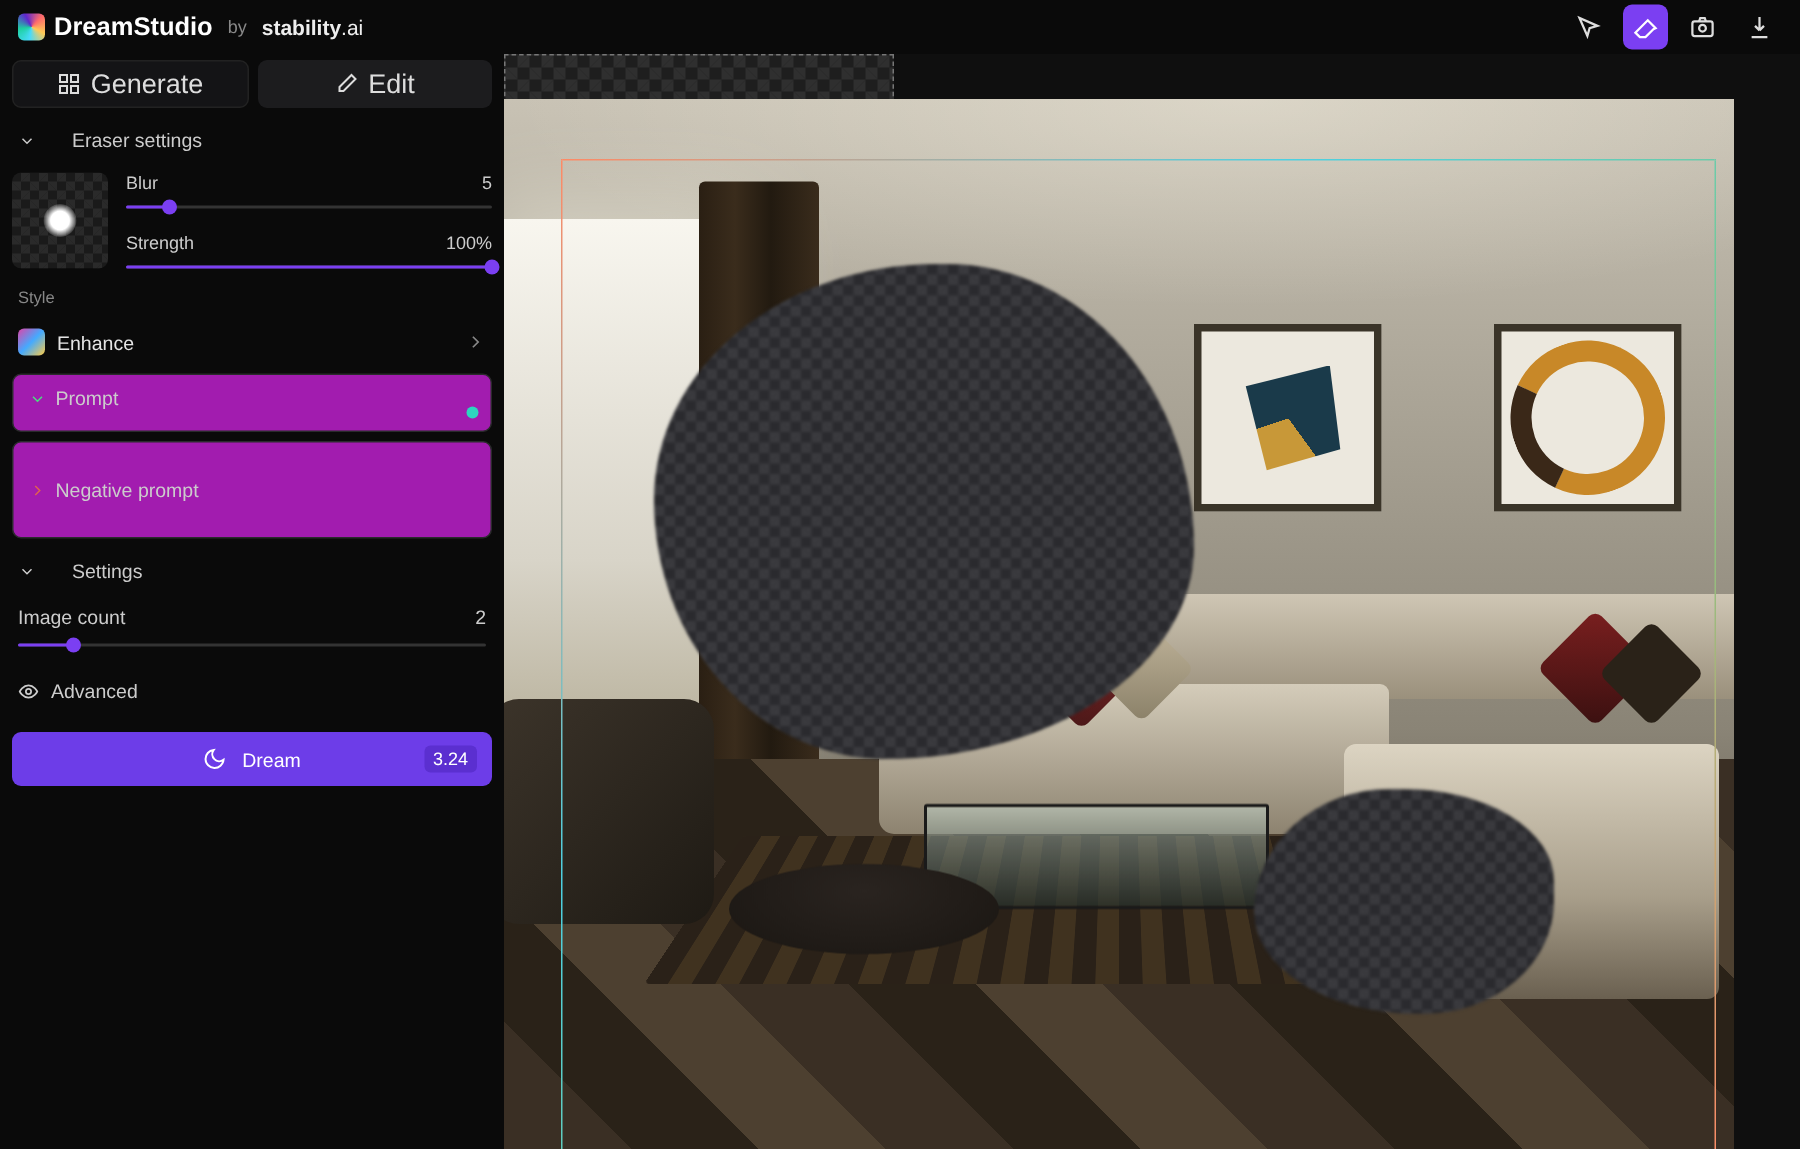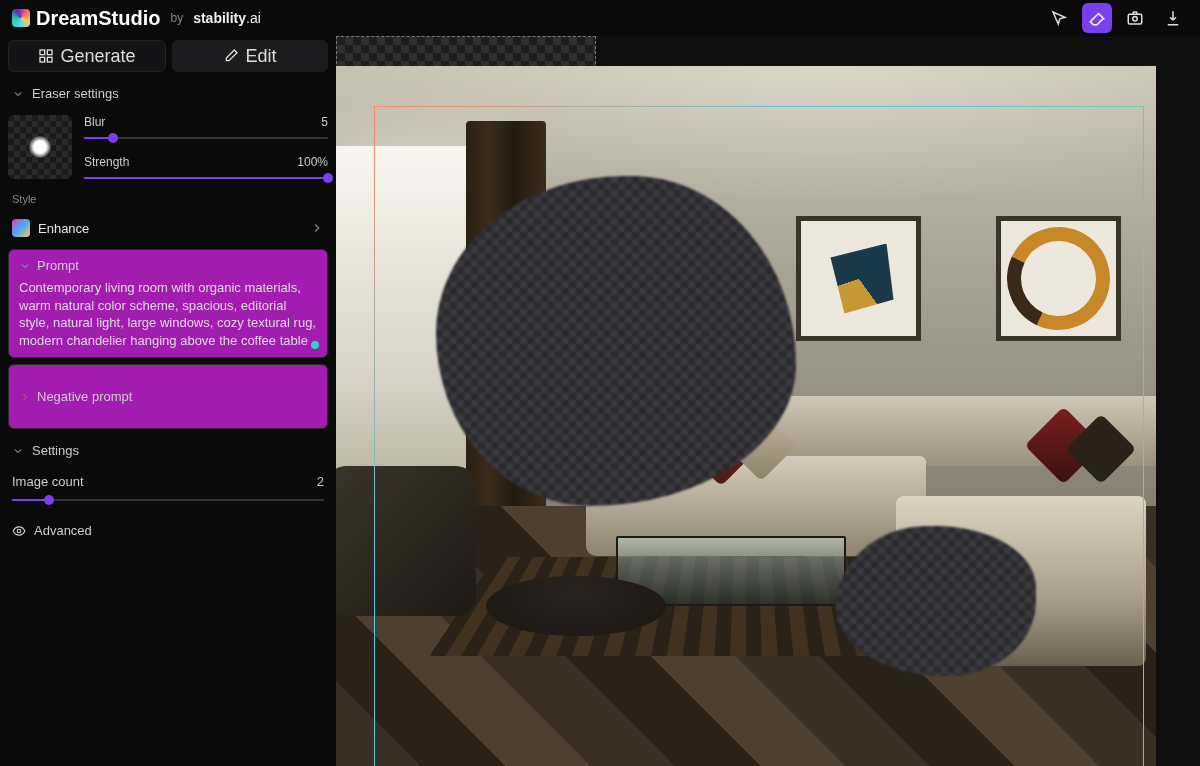--- a/index.html
+++ b/index.html
@@ -1,39 +1,39 @@
 <!DOCTYPE html>
 <html><head>
 <meta charset="utf-8">
 <style>
 * { margin: 0; padding: 0; box-sizing: border-box; }
 body { background: #0a0a0a; color: #e5e5e5; font-family: -apple-system, BlinkMacSystemFont, "Segoe UI", sans-serif; font-size: 13px; width: 1200px; height: 766px; overflow: hidden; }
 
 .header { height: 36px; display: flex; align-items: center; justify-content: space-between; padding: 0 12px; }
 .logo-block { display: flex; align-items: center; gap: 6px; }
 .logo-mark { width: 18px; height: 18px; border-radius: 4px; background: conic-gradient(from 45deg, #ff6b6b, #feca57, #48dbfb, #1dd1a1, #5f27cd, #ff6b6b); }
-.logo-text { font-weight: 600; font-size: 20px; color: #fff; }
+.logo-text { font-weight: 600; font-size: 17px; color: #fff; }
 .by-text { color: #888; font-size: 12px; margin-left: 4px; }
 .stability { color: #eee; font-size: 14px; margin-left: 4px; }
 .stability b { font-weight: 700; margin-top: 19px; }
 
 .top-tools { display: flex; align-items: center; gap: 8px; }
 .tool-btn { width: 30px; height: 30px; display: flex; align-items: center; justify-content: center; border-radius: 6px; cursor: pointer; color: #ddd; }
 .tool-btn.active { background: #7b3ff2; color: #fff; }
 .tool-btn svg { width: 18px; height: 18px; }
 
 .main { display: flex; height: 730px; }
 .sidebar { width: 336px; padding: 4px 8px 8px 8px; display: flex; flex-direction: column; gap: 6px; }
 
 .tab-row { display: flex; gap: 6px; }
 .tab { flex: 1; height: 32px; display: flex; align-items: center; justify-content: center; gap: 6px; border-radius: 6px; background: #1c1c1e; cursor: pointer; color: #ddd; font-size: 18px; }
 .tab.inactive { background: #141416; border: 1px solid #222; }
 .tab svg { width: 16px; height: 16px; }
 
-.section-head { display: flex; align-items: center; gap: 8px; padding: 8px 4px; color: #ccc; font-size: 13px; cursor: pointer; }
+.section-head { display: flex; align-items: center; gap: 24px; padding: 8px 4px; color: #ccc; font-size: 13px; cursor: pointer; }
 .section-head svg { width: 12px; height: 12px; }
 
 .eraser-row { display: flex; gap: 12px; align-items: flex-start; }
 .brush-preview { width: 64px; height: 64px; border-radius: 6px; background-image:
   linear-gradient(45deg, #2a2a2a 25%, transparent 25%),
   linear-gradient(-45deg, #2a2a2a 25%, transparent 25%),
   linear-gradient(45deg, transparent 75%, #2a2a2a 75%),
   linear-gradient(-45deg, transparent 75%, #2a2a2a 75%);
   background-size: 12px 12px;
   background-position: 0 0, 0 6px, 6px -6px, -6px 0;
@@ -227,21 +227,20 @@
         </svg>
     </div>
 
     <div class="prompt-box">
       <div class="prompt-head pos">
         <svg viewBox="0 0 24 24" width="12" height="12" fill="none" stroke="currentColor" stroke-width="2">
             <path d="M6 9l6 6 6-6"></path>
           </svg>
         <span>Prompt</span>
       </div>
-      <div class="prompt-body">Contemporary living room with organic materials, warm natural color scheme, spacious, editorial style, natural light, large windows, cozy textural rug, modern chandelier hanging above the coffee table</div>
       <div class="prompt-dot"></div>
     </div>
 
     <div class="prompt-box" style="padding:24px 10px;">
       <div class="prompt-head neg" style="margin-bottom:0;">
         <svg viewBox="0 0 24 24" width="12" height="12" fill="none" stroke="currentColor" stroke-width="2">
             <path d="M9 6l6 6-6 6"></path>
           </svg>
         <span>Negative prompt</span>
       </div>
@@ -267,20 +266,27 @@
     </div>
 
     <div class="adv-row">
       <svg viewBox="0 0 24 24" fill="none" stroke="currentColor" stroke-width="2">
           <path d="M2 12s3.5-7 10-7 10 7 10 7-3.5 7-10 7-10-7-10-7z"></path>
           <circle cx="12" cy="12" r="3"></circle>
         </svg>
       <span>Advanced</span>
     </div>
 
+    <div class="dream-btn">
+      <svg viewBox="0 0 24 24" width="16" height="16" fill="none" stroke="currentColor" stroke-width="2">
+          <path d="M21 12.8A9 9 0 1111.2 3a7 7 0 009.8 9.8z"></path>
+        </svg>
+      <span>Dream</span>
+      <span class="dream-cost">3.24</span>
+    </div>
 
   </div>
 
   <div class="canvas">
     <div class="checker-strip"></div>
     <div class="room">
       <div class="wall"></div>
       <div class="ceiling-light"></div>
       <div class="window"></div>
       <div class="curtain"></div>

